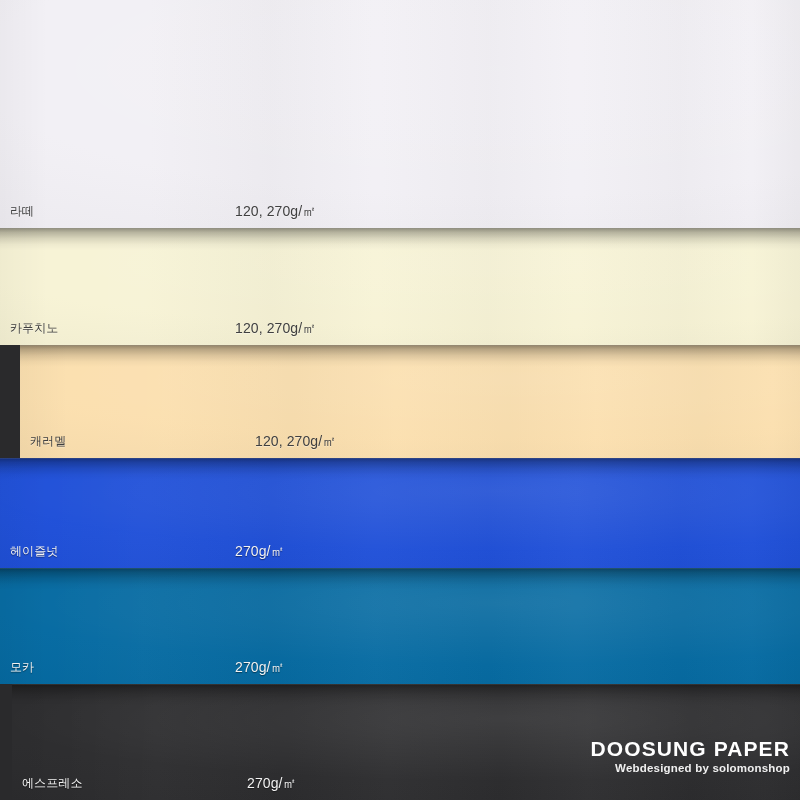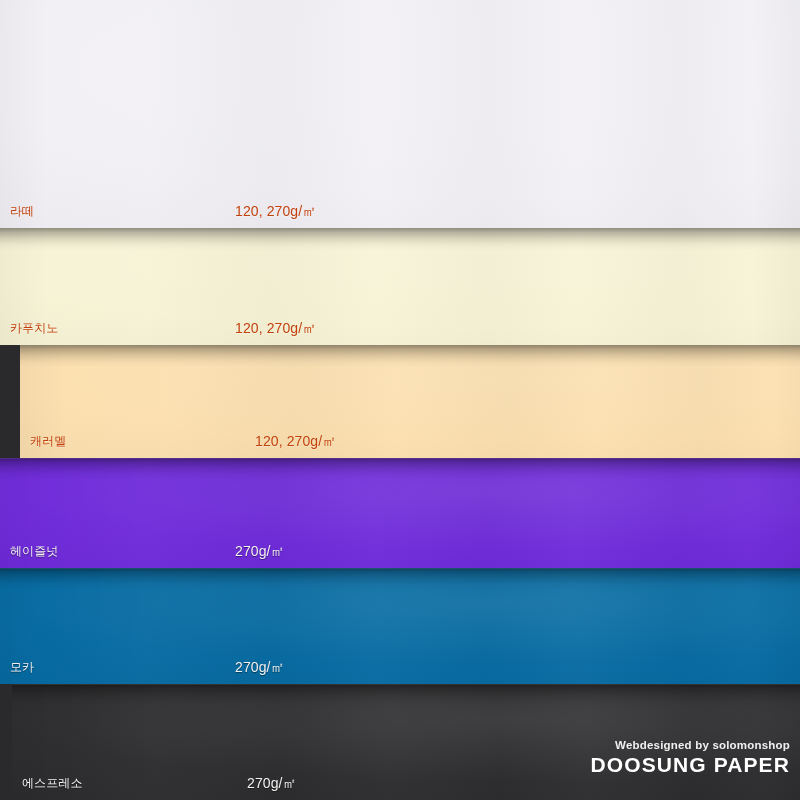--- a/index.html
+++ b/index.html
@@ -92,21 +92,21 @@
     position: absolute;
     bottom: 10px;
     font-size: 12px;
     line-height: 14px;
     letter-spacing: 0.1px;
     white-space: nowrap;
   }
   .label-name { left: 10px; }
   .label-spec { left: 235px; font-size: 14px; }
 
-  .dark-text  { color: #c2410c; text-shadow: 0 1px 0 rgba(255,255,255,0.35); }
+  .dark-text  { color: #404040; text-shadow: 0 1px 0 rgba(255,255,255,0.35); }
   .light-text { color: #f2f2f2; text-shadow: 0 1px 1px rgba(0,0,0,0.45); }
 
   #branding {
     position: absolute;
     right: 10px;
     bottom: 24px;
     text-align: right;
     user-select: none;
   }
   #brand-title {
@@ -152,21 +152,21 @@
       <div class="swatch" style="top: 345px; height: 113px; background: rgb(251, 223, 174); margin-left: 20px;">
         <div class="edgeline"></div>
         <div class="sheen"></div>
         <div class="texture"></div>
         <div class="topshade"></div>
         <div class="row-labels">
           <div class="label-name dark-text">캐러멜</div>
           <div class="label-spec dark-text">120, 270g/㎡</div>
         </div>
       </div>
-      <div class="swatch" style="top: 458px; height: 110px; background: #6d28d9;">
+      <div class="swatch" style="top: 458px; height: 110px; background: #1d4ed8;">
         <div class="edgeline"></div>
         <div class="sheen"></div>
         <div class="texture"></div>
         <div class="topshade"></div>
         <div class="row-labels">
           <div class="label-name light-text">헤이즐넛</div>
           <div class="label-spec light-text">270g/㎡</div>
         </div>
       </div>
       <div class="swatch" style="top: 568px; height: 116px; background: #0369a1;">
@@ -185,17 +185,17 @@
         <div class="texture"></div>
         <div class="topshade"></div>
         <div class="row-labels">
           <div class="label-name light-text">에스프레소</div>
           <div class="label-spec light-text">270g/㎡</div>
         </div>
       </div>
     </div>
 
   <div id="branding">
+    <div id="brand-title">DOOSUNG PAPER</div>
     <div id="brand-sub">Webdesigned by solomonshop</div>
-    <div id="brand-title">DOOSUNG PAPER</div>
   </div>
 
 </div>
 
 </body></html>

